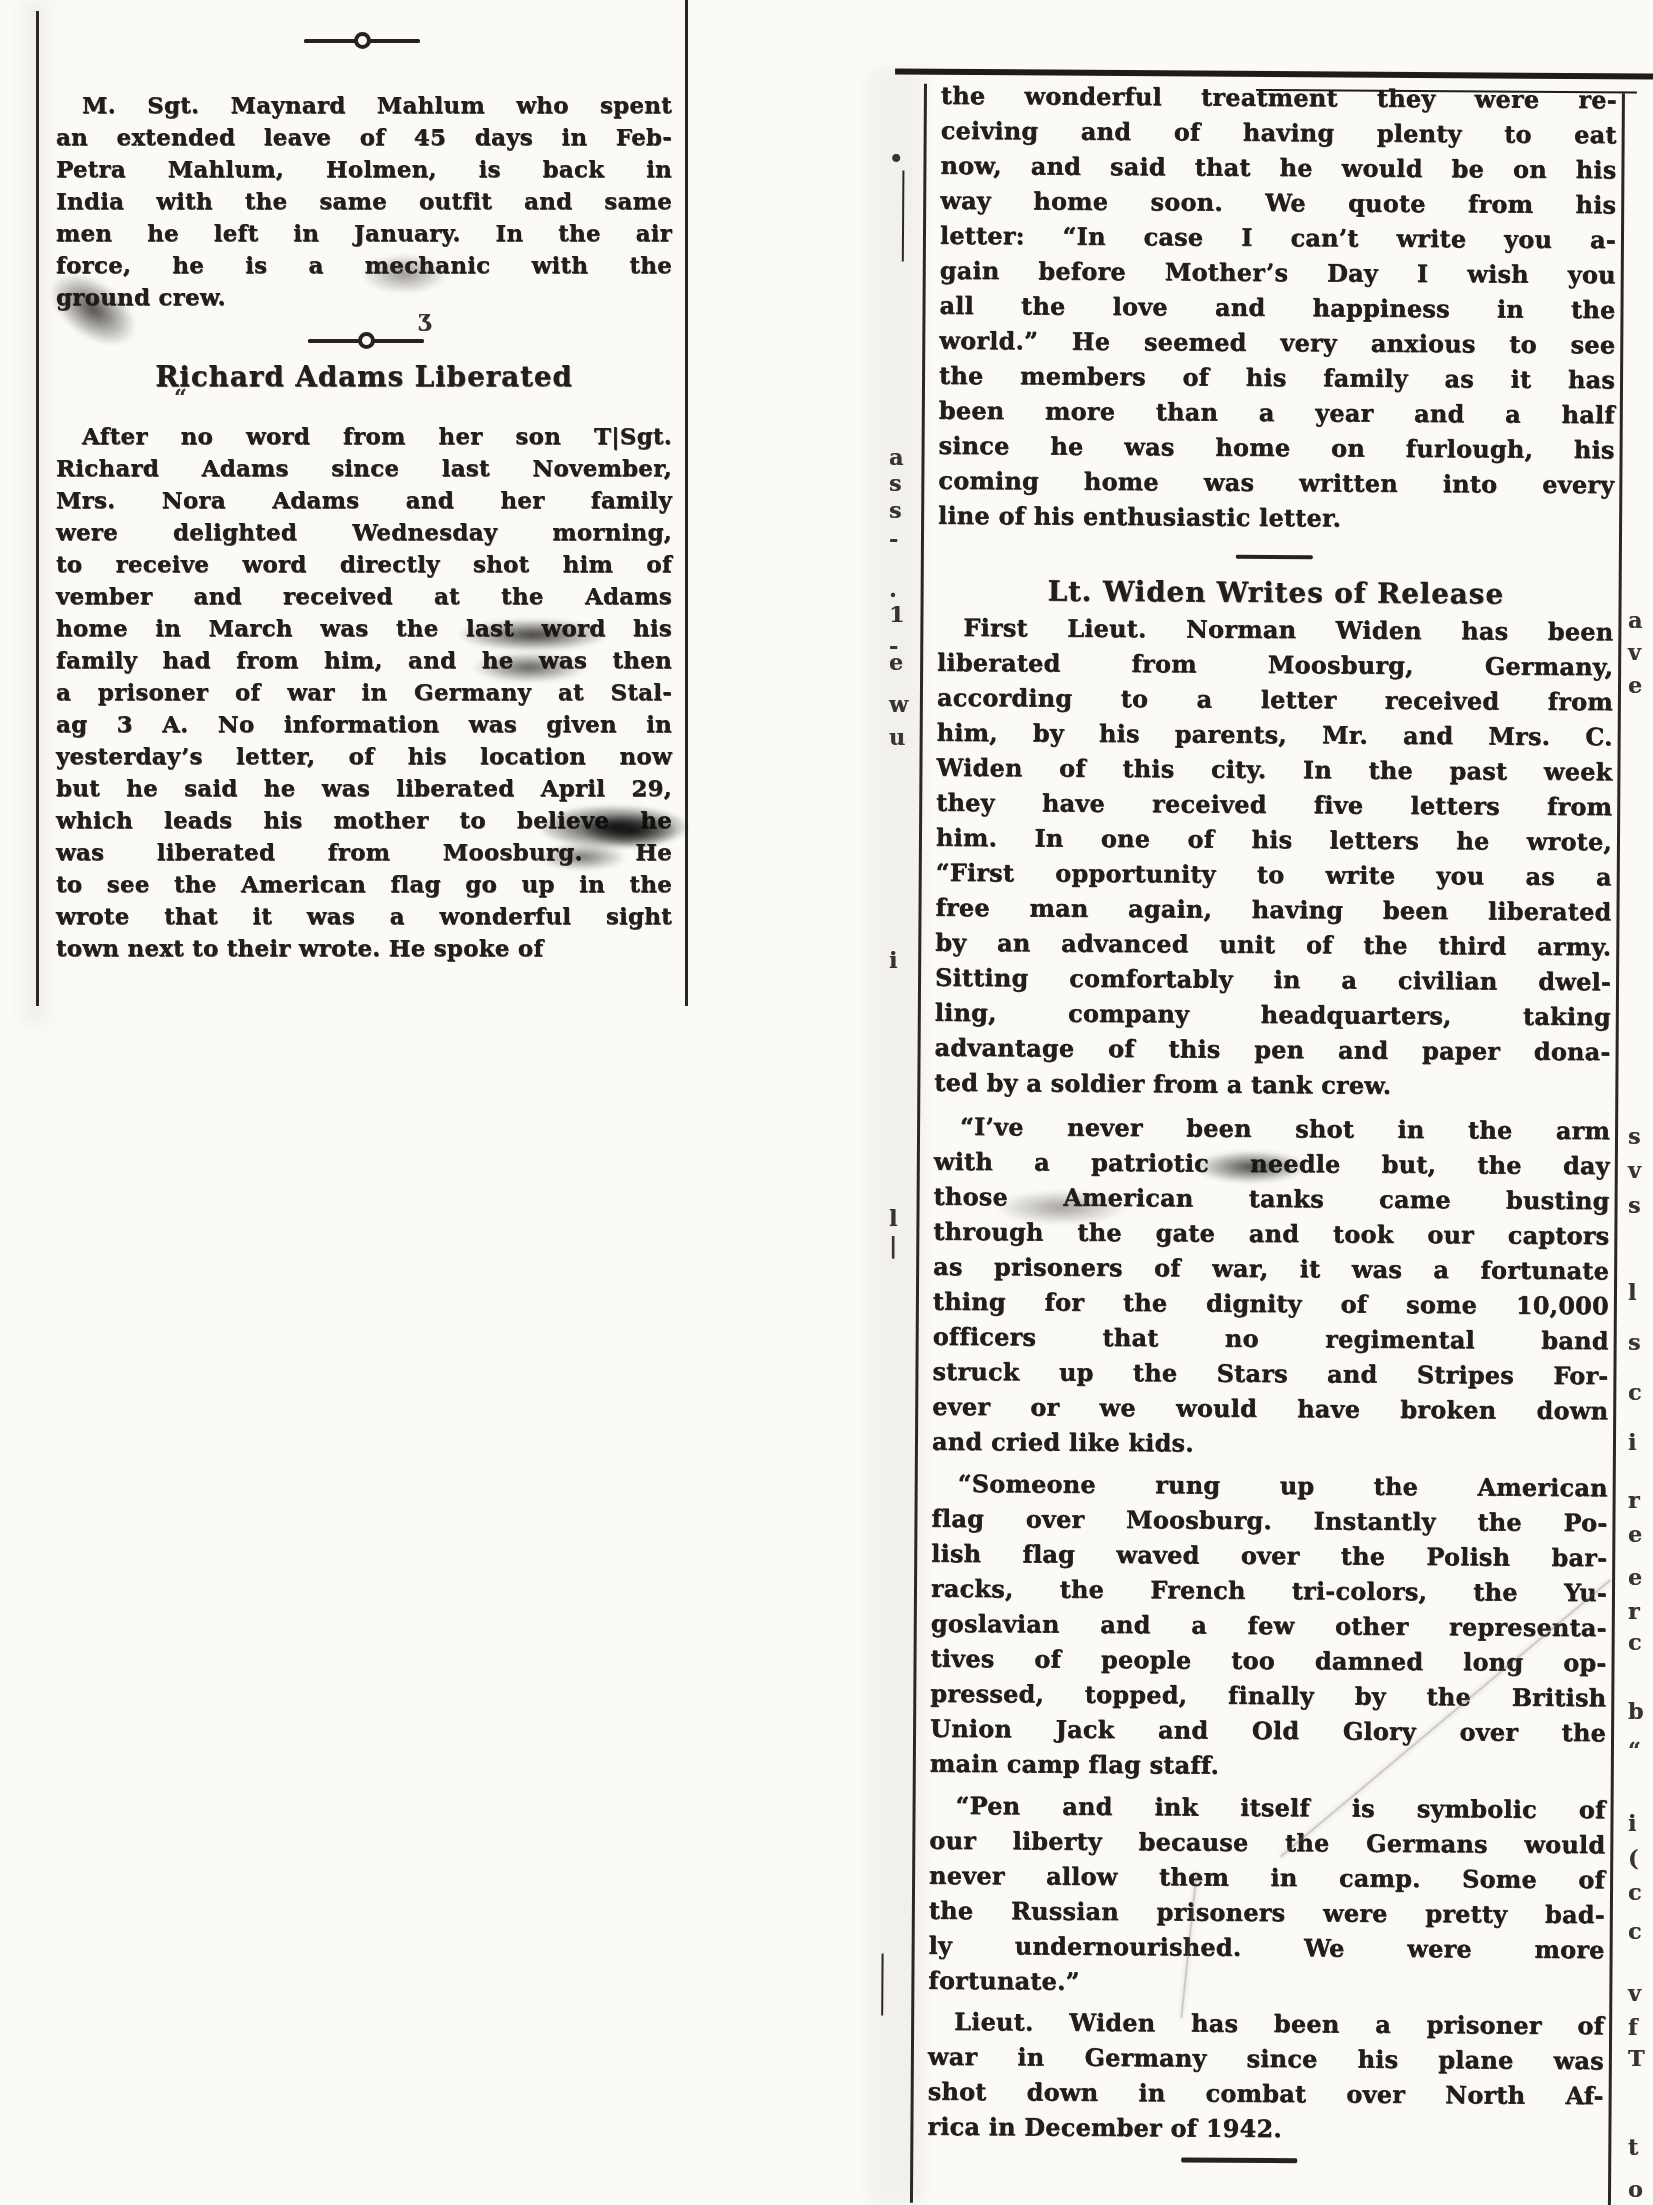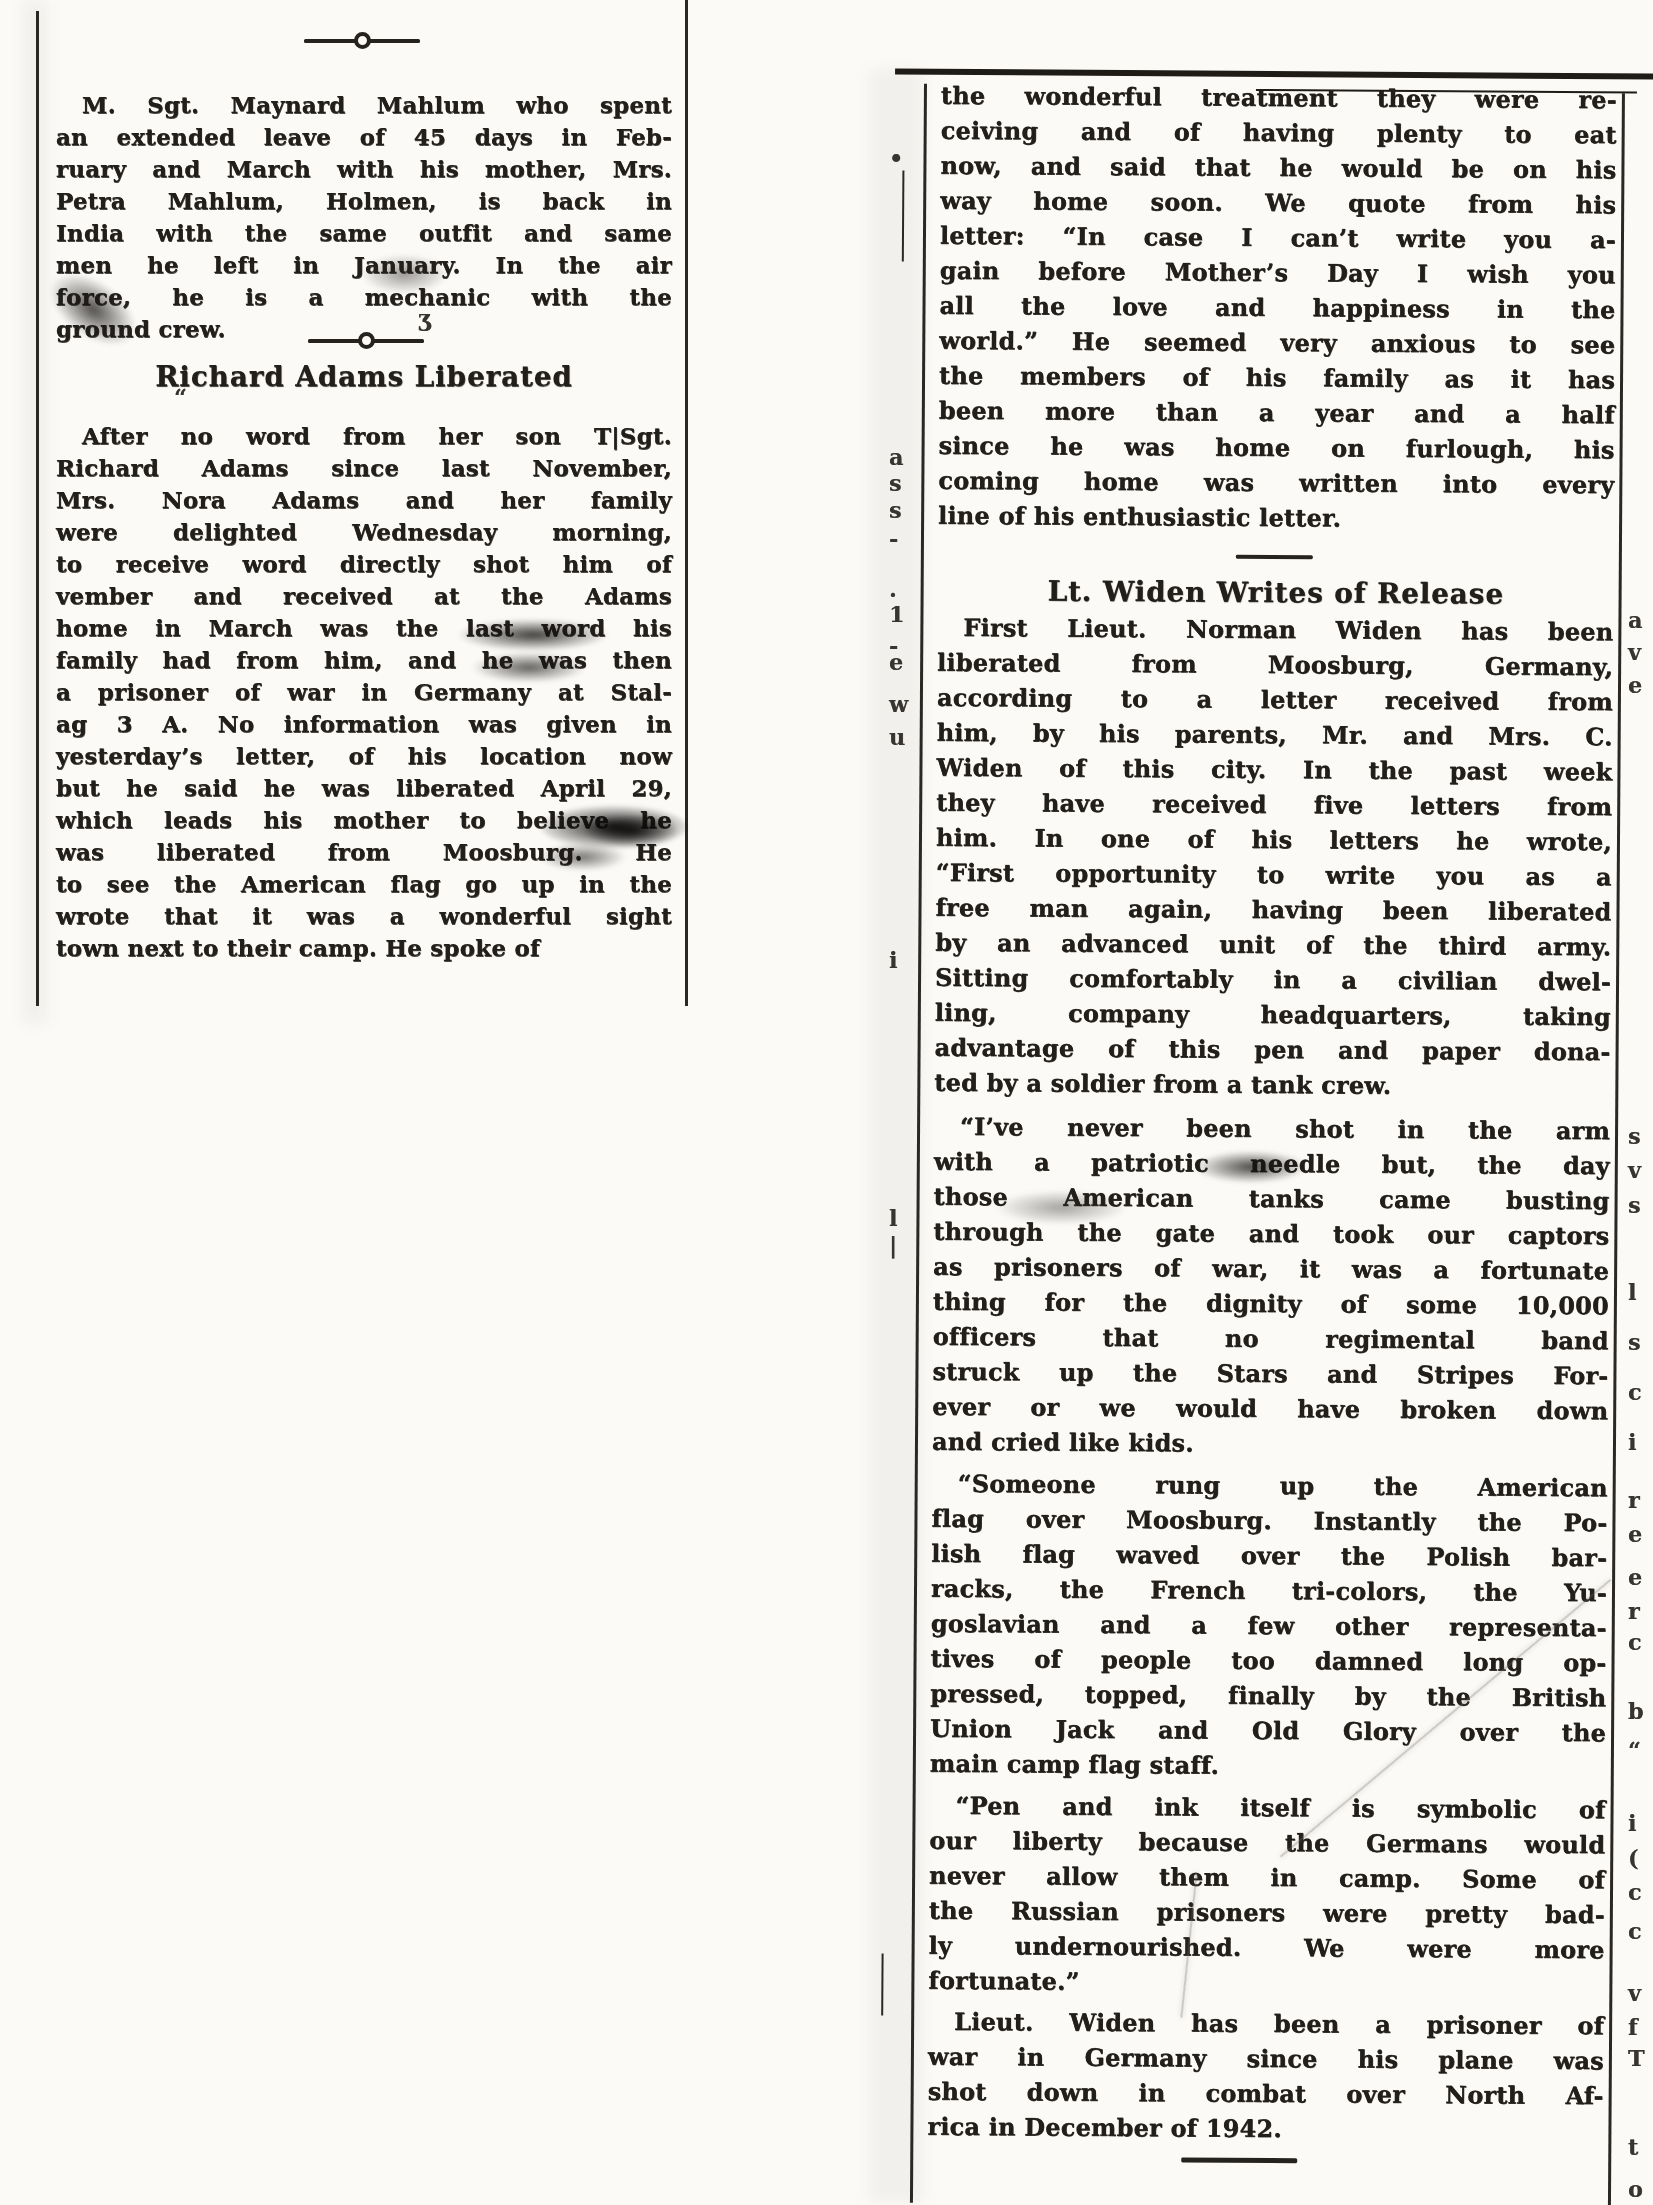--- a/index.html
+++ b/index.html
@@ -65,21 +65,20 @@
     <div class="vrule" style="left:685px;top:0;height:1006px;"></div>
 
     <div class="ornament" style="left:304px;top:31px;">
       <span class="orn-bar"></span>
       <span class="orn-ring"></span>
     </div>
 
     <div class="para left-para" style="top:64px;">
         <div class="line indent">M. Sgt. Maynard Mahlum who spent</div>
         <div class="line">an extended leave of 45 days in Feb-</div>
-        <div class="line">ruary and March with his mother, Mrs.</div>
         <div class="line">Petra Mahlum, Holmen, is back in</div>
         <div class="line">India with the same outfit and same</div>
         <div class="line">men he left in January. In the air</div>
         <div class="line">force, he is a mechanic with the</div>
         <div class="line last">ground crew.</div>
       </div>
 
     <div class="ornament" style="left:308px;top:331px;">
       <span class="orn-bar"></span>
       <span class="orn-ring"></span>
@@ -97,21 +96,21 @@
         <div class="line">home in March was the last word his</div>
         <div class="line">family had from him, and he was then</div>
         <div class="line">a prisoner of war in Germany at Stal-</div>
         <div class="line">ag 3 A. No information was given in</div>
         <div class="line">yesterday’s letter, of his location now</div>
         <div class="line">but he said he was liberated April 29,</div>
         <div class="line">which leads his mother to believe he</div>
         <div class="line">was liberated from Moosburg. He</div>
         <div class="line">to see the American flag go up in the</div>
         <div class="line">wrote that it was a wonderful sight</div>
-        <div class="line last">town next to their camp. He spoke of</div>
+        <div class="line last">town next to their wrote. He spoke of</div>
       </div>
   </div>
 
   <div class="clip-right-wrap">
     <div class="hline" style="left:895px;top:71px;width:759px;height:6.2px;"></div>
     <div class="hline" style="left:1256px;top:89px;width:381px;height:2.3px;"></div>
     <div class="vrule" style="left:924px;top:86px;height:2119px;"></div>
     <div class="vrule" style="left:1622px;top:91px;height:2114px;"></div>
     <div class="vrule" style="left:903px;top:173px;height:91px;width:2.3px;"></div>
     <div class="vrule" style="left:894px;top:1956px;height:62px;width:2.3px;"></div>

